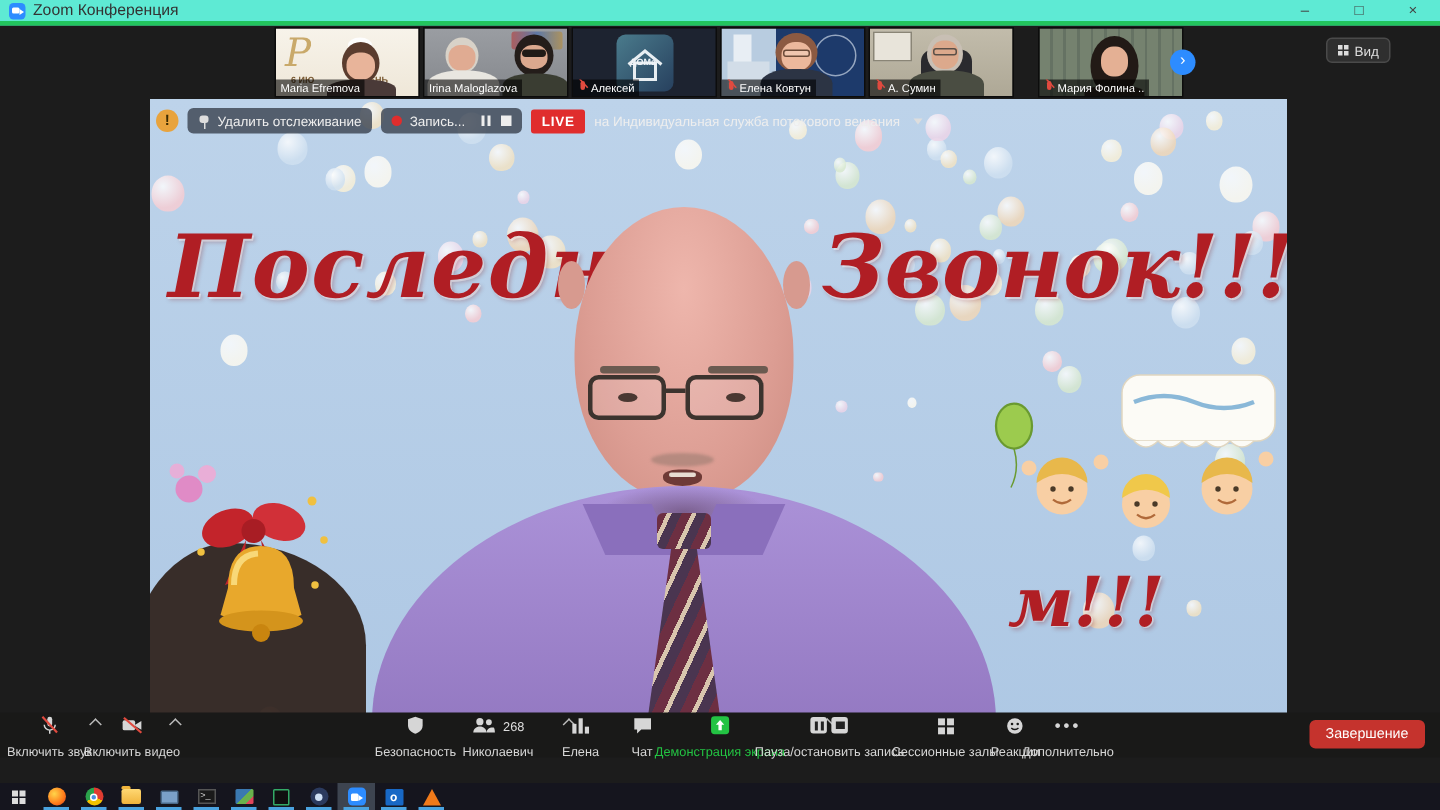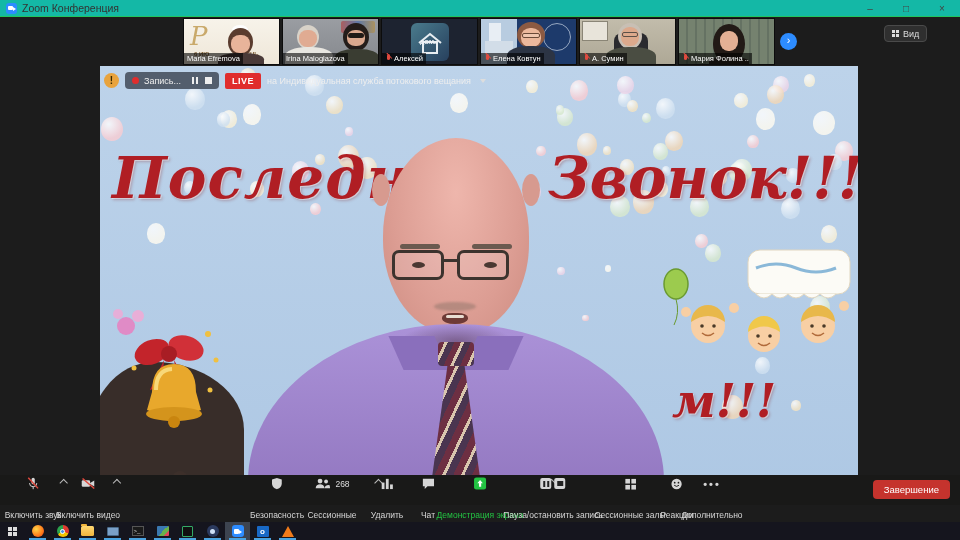--- a/index.html
+++ b/index.html
@@ -1,19 +1,19 @@
 <!DOCTYPE html>
 <html><head>
 <meta charset="utf-8">
 <style>
   *{margin:0;padding:0;box-sizing:border-box}
   html,body{width:960px;height:540px;overflow:hidden;background:#000;font-family:"Liberation Sans",sans-serif}
   .abs{position:absolute}
   
-  .titlebar{position:absolute;left:0;top:0;width:960px;height:17px;background:#14b8a6;border-bottom:1px solid #22c55e;display:flex;align-items:center;z-index:50}
+  .titlebar{position:absolute;left:0;top:0;width:960px;height:17px;background:#5eead4;border-bottom:3px solid #22c55e;display:flex;align-items:center;z-index:50}
   .zoom-app-ico{width:11px;height:11px;margin:0 5px 0 6px;background:#2d8cff;border-radius:3px;position:relative}
   .zoom-app-ico:after{content:"";position:absolute;left:2px;top:3.5px;width:4.5px;height:4px;background:#fff;border-radius:1px}
   .zoom-app-ico:before{content:"";position:absolute;left:7px;top:4px;border-left:3px solid #fff;border-top:2px solid transparent;border-bottom:2px solid transparent}
   .title-text{font-size:10.5px;color:#333}
   .win-ctrls{margin-left:auto;display:flex;height:17px}
   .win-btn{width:36px;height:17px;display:flex;align-items:center;justify-content:center;font-size:10px;color:#444}
   
   .app-area{position:absolute;left:0;top:17px;width:960px;height:505px;background:#1c1c1c}
   .view-btn{position:absolute;left:884px;top:8px;height:17px;background:#2f2f2f;border:1px solid #4a4a4a;border-radius:4px;color:#ddd;font-size:9px;display:flex;align-items:center;padding:0 7px;gap:4px;z-index:20}
   .grid-ico{display:grid;grid-template-columns:3px 3px;grid-template-rows:3px 3px;gap:1px}
@@ -67,21 +67,21 @@
   .pp{display:flex;gap:2px;margin-left:6px}
   .pp .bar{width:2px;height:7px;background:#eee}
   .pp .sq{width:7px;height:7px;background:#eee}
   .live{background:#e02d2d;color:#fff;font-weight:bold;font-size:9px;padding:3px 7px;border-radius:2px;letter-spacing:.5px}
   .caret-down{width:0;height:0;border-left:3.5px solid transparent;border-right:3.5px solid transparent;border-top:4px solid #ddd;margin-left:3px}
   
   .bell-wrap{position:absolute;left:4px;top:198px;z-index:5}
   .kids-wrap{position:absolute;left:556px;top:172px;z-index:3}
   
   .toolbar{position:absolute;left:0;top:475px;width:960px;height:30px;background:#191918;z-index:40}
-  .tb-btn{position:absolute;top:2px;display:flex;flex-direction:column;align-items:center;color:#d6d6d6;font-size:8.5px;gap:20px;transform:translateX(-50%);white-space:nowrap}
+  .tb-btn{position:absolute;top:2px;display:flex;flex-direction:column;align-items:center;color:#d6d6d6;font-size:8.5px;gap:6px;transform:translateX(-50%);white-space:nowrap}
   .tb-ico{height:13px;display:flex;align-items:center;justify-content:center;gap:3px}
   .chev{position:absolute;top:3px;width:6px;height:6px;border-left:1.4px solid #bbb;border-top:1.4px solid #bbb;transform:rotate(45deg)}
   .share-label{color:#23c343}
   .count{font-size:8.5px;color:#ddd;margin-left:2px}
   .end-btn{position:absolute;right:10px;top:5px;background:#c5332d;color:#fff;font-size:9.5px;padding:4px 11px;border-radius:4px}
   .box-ico{width:11px;height:11px;background:#d6d6d6;border-radius:2px;display:flex;align-items:center;justify-content:center;gap:1.5px}
   .box-ico .b{width:2px;height:6px;background:#222}
   .box-ico .s{width:5.5px;height:5.5px;background:#222}
   
   .taskbar{position:absolute;left:0;top:522px;width:960px;height:18px;background:#15151e;display:flex;align-items:center;z-index:60}
@@ -181,21 +181,21 @@
     <div class="head" style="left:38px;top:4px;width:24px;height:26px;background:#c8bfb4"></div>
     <div class="abs" style="left:41px;top:8px;width:18px;height:19px;border-radius:45%;background:#dca98c"></div>
     <div class="abs" style="left:42px;top:13px;width:16px;height:5px;border:1px solid #5a5048;border-radius:2px"></div>
     <div class="torso" style="left:26px;top:28px;width:50px;height:20px;background:#4a4d42"></div>
     <div class="nametag">
         <span class="mic-red"></span>
         <span>А. Сумин</span>
       </div>
   </div>
 
-  <div class="thumb" style="left:678px;background:repeating-linear-gradient(90deg,#75826f 0 7px,#657263 7px 9px)">
+  <div class="thumb" style="left:692px;background:repeating-linear-gradient(90deg,#75826f 0 7px,#657263 7px 9px)">
     <div class="head" style="left:34px;top:5px;width:32px;height:40px;background:#221a16"></div>
     <div class="abs" style="left:41px;top:12px;width:18px;height:20px;border-radius:45%;background:#e4b094"></div>
     <div class="torso" style="left:30px;top:38px;width:40px;height:10px;background:#2e2620"></div>
     <div class="nametag">
         <span class="mic-red"></span>
         <span>Мария Фолина ..</span>
       </div>
   </div>
 
   <div class="next-circle">›</div>
@@ -345,20 +345,24 @@
     <div class="man-body"></div>
     <div class="neck-shadow"></div>
     <div class="collar-l"></div>
     <div class="collar-r"></div>
     <div class="tie-knot"></div>
     <div class="tie"></div>
 
     <div class="recbar">
       <span class="warn-ico">!</span>
       <span class="pill">
+        <span class="pin-ico"></span>
+        <span>Удалить отслеживание</span>
+      </span>
+      <span class="pill">
         <span class="rec-dot"></span>
         <span>Запись...</span>
         <span class="pp">
           <span class="bar"></span>
           <span class="bar"></span>
           <span class="sq" style="margin-left:5px"></span>
         </span>
       </span>
       <span class="live">LIVE</span>
       <span>на Индивидуальная служба потокового вещания</span>
@@ -415,33 +419,33 @@
   <div class="tb-btn" style="left:332px">
     <span class="tb-ico">
       <svg width="16" height="13" viewBox="0 0 20 14">
           <circle cx="7" cy="4" r="3" fill="#d6d6d6"></circle>
           <path d="M1.5 13c0-3 2.5-5 5.5-5s5.5 2 5.5 5Z" fill="#d6d6d6"></path>
           <circle cx="14.5" cy="4.5" r="2.4" fill="#d6d6d6"></circle>
           <path d="M12.5 13c.2-2.6 2-4.4 6-4.2 1 .8 1 4.2 1 4.2Z" fill="#d6d6d6"></path>
         </svg>
       <span class="count">268</span>
     </span>
-    <span>Сессионные</span>
+    <span>Николаевич</span>
     <span class="chev" style="left:68px"></span>
   </div>
 
   <div class="tb-btn" style="left:387px">
     <span class="tb-ico">
       <svg width="13" height="13" viewBox="0 0 14 14">
           <rect x="1" y="6" width="3" height="7" fill="#d6d6d6"></rect>
           <rect x="5.5" y="2" width="3" height="11" fill="#d6d6d6"></rect>
           <rect x="10" y="8" width="3" height="5" fill="#d6d6d6"></rect>
         </svg>
     </span>
-    <span>Удалить</span>
+    <span>Елена</span>
   </div>
 
   <div class="tb-btn" style="left:428px">
     <span class="tb-ico">
       <svg width="13" height="13" viewBox="0 0 14 14">
           <path d="M1 2h12v8H6l-3 3v-3H1Z" fill="#d6d6d6"></path>
         </svg>
     </span>
     <span>Чат</span>
   </div>

